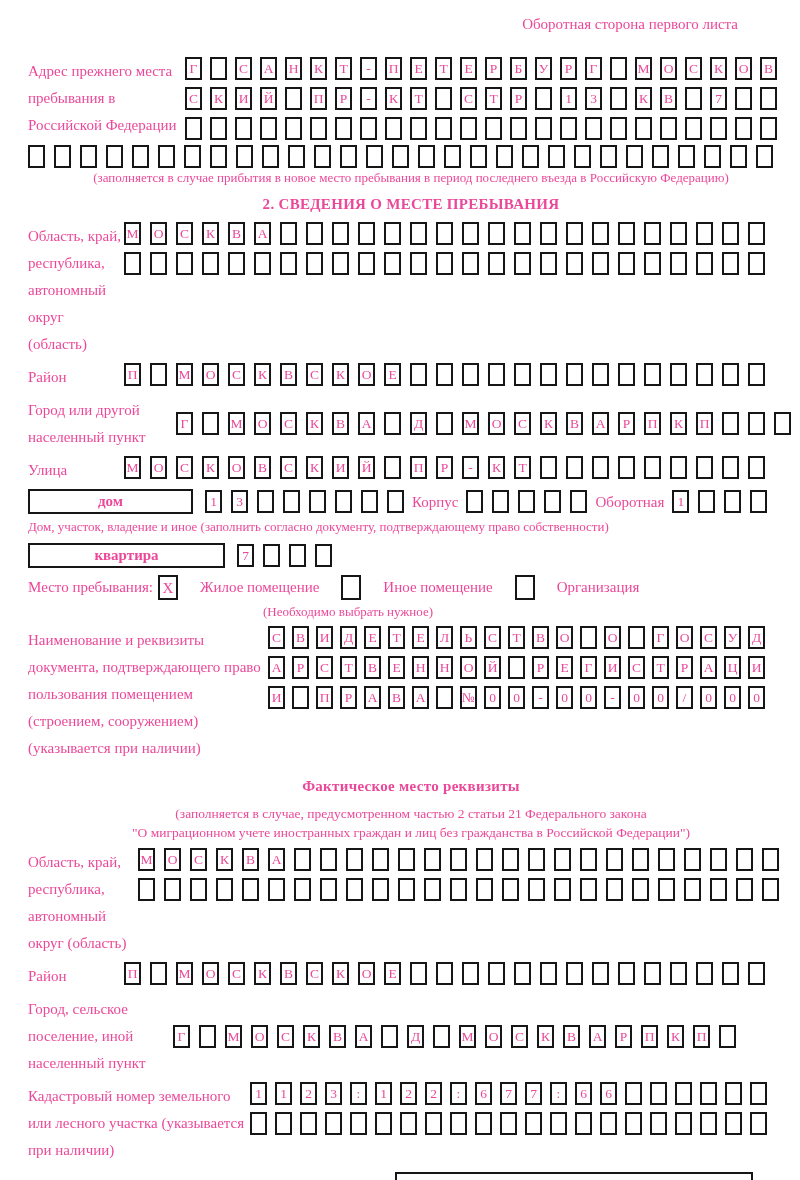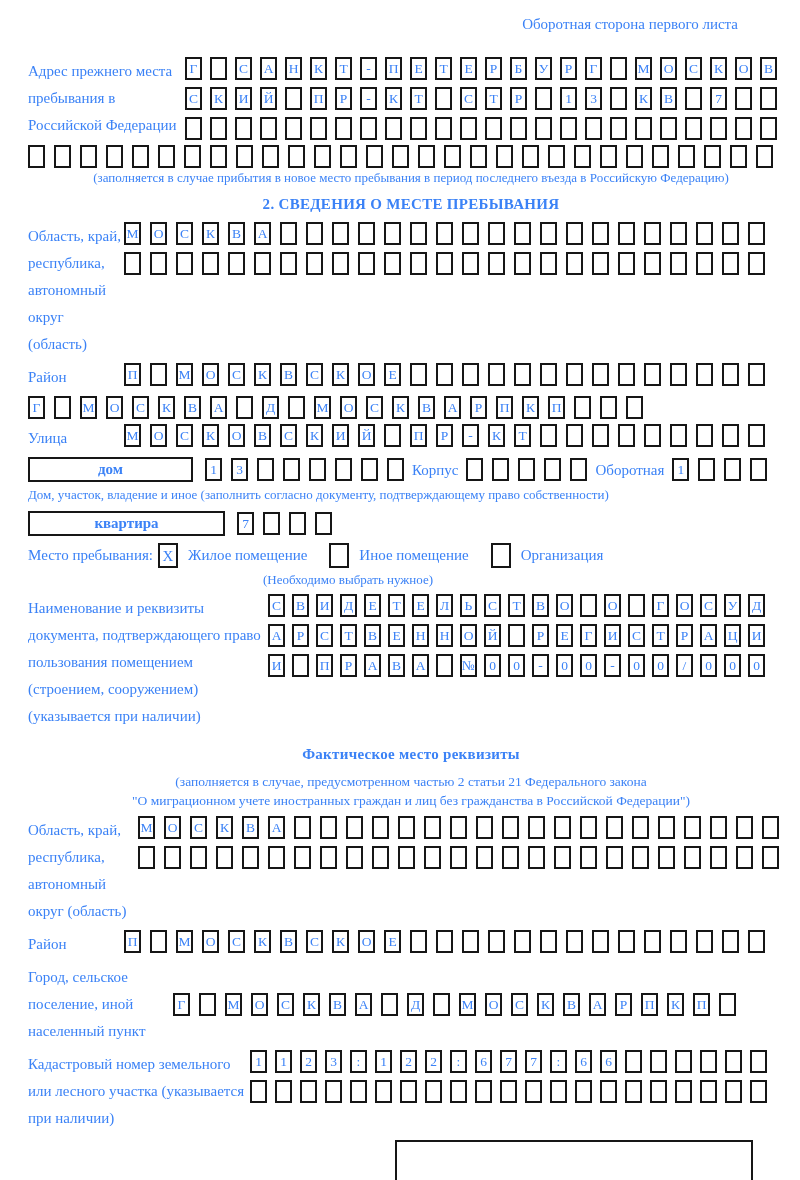--- a/index.html
+++ b/index.html
@@ -1,21 +1,21 @@
 <!DOCTYPE html>
 <html><head>
 <meta charset="utf-8">
 <style>
   html,body{margin:0;padding:0;background:#fff;}
   .page{
     position:relative;
     width:800px;height:1180px;
     box-sizing:border-box;
     padding:16px 6px 0 28px;
-    background:#fff;color:#3b82f6;
+    background:#fff;color:#ec4899;
     font-family:"Liberation Serif","DejaVu Serif",serif;
     font-size:15px;
     overflow:hidden;
   }
   .header-note{ text-align:right; padding-right:56px; font-size:15px; margin-bottom:24px;}
   .frow{ display:flex; align-items:flex-start; margin-bottom:5px;}
   .frow.vcenter{align-items:center;}
   .label{ flex:0 0 auto; line-height:27px; padding-top:1px;}
   .w157{width:157px;} .w96{width:96px;} .w110{width:110px;} .w148{width:148px;}
   .w145{width:145px;} .w240{width:240px;} .w222{width:222px;} .w130{width:130px;}
@@ -39,21 +39,21 @@
     display:flex; align-items:center; justify-content:center;
     font-size:15px; flex:0 0 auto;font-weight:bold;
   }
   .inline-lbl{ padding:2px 8px 0 8px; flex:0 0 auto;}
   .chk{
     display:inline-block; box-sizing:border-box;
     width:20px; height:25px; border:2px solid #161616;
     text-align:center; line-height:22px; font-size:15px;
   }
   .opt{ display:flex; align-items:center; margin-right:22px;}
-  .optlabel{ padding-left:10px;}
+  .optlabel{ padding-left:10px;margin-left:12px;}
   .opts{ display:flex; align-items:center;}
   .stamp-wrap{ margin:8px 0 0 367px; width:390px;}
   .stamp-box{ box-sizing:border-box; width:358px; height:174px; border:2px solid #161616; background:#fff;}
   .mb2{margin-bottom:2px;} .mb8{margin-bottom:8px;} .mt6{margin-top:6px;}
   .subnote{ font-size:13px; margin:-2px 0 6px 235px;}
   .factcap{ font-size:13.5px; line-height:19px; text-align:center; margin-bottom:6px;}
 </style>
 </head>
 <body>
 
@@ -264,20 +264,21 @@
         <span class="cb"></span>
         <span class="cb"></span>
         <span class="cb"></span>
         <span class="cb"></span>
         <span class="cb"></span>
         <span class="cb"></span>
       </div>
   </div>
 
   <div class="frow vcenter">
+    <div class="label w148">Город или другой населенный пункт</div>
     <div class="cbrow">
         <span class="cb">Г</span>
         <span class="cb"></span>
         <span class="cb">М</span>
         <span class="cb">О</span>
         <span class="cb">С</span>
         <span class="cb">К</span>
         <span class="cb">В</span>
         <span class="cb">А</span>
         <span class="cb"></span>

